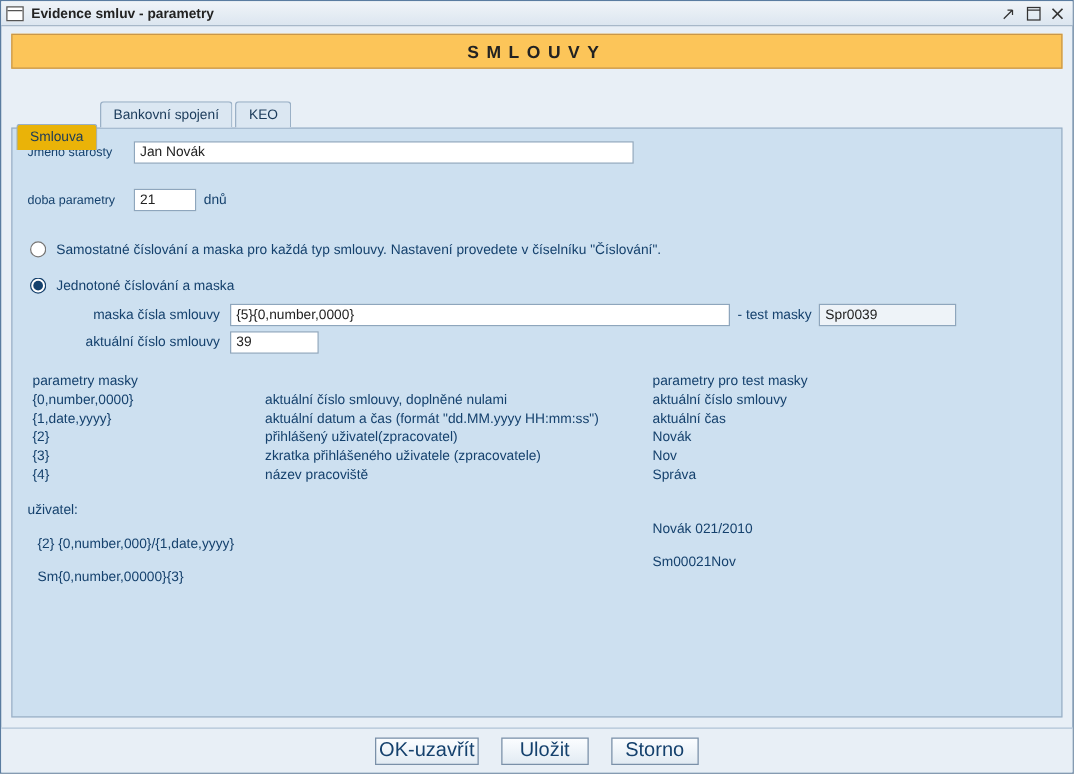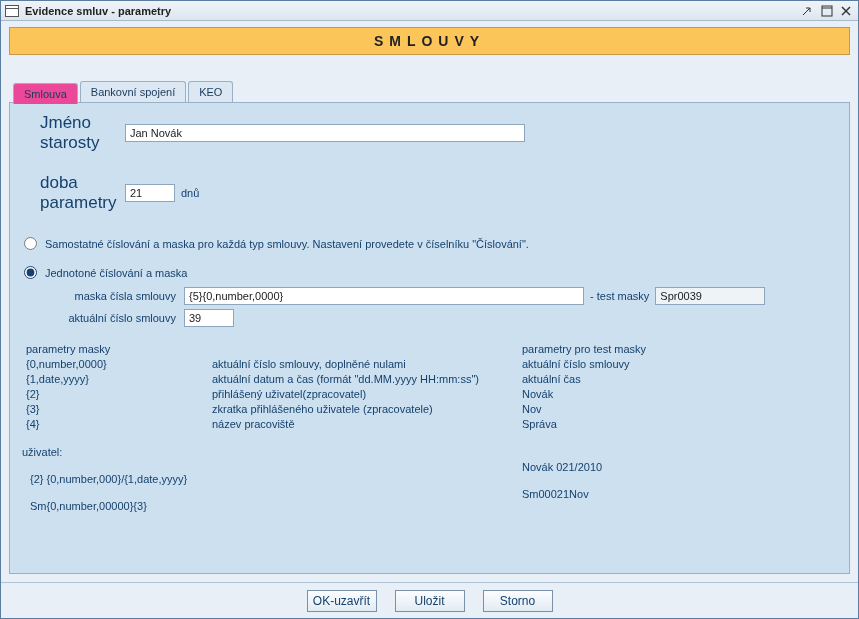--- a/index.html
+++ b/index.html
@@ -10,24 +10,24 @@
   .titlebar .ticon::before { content:""; position:absolute; left:0; right:0; top:2px; border-top:1px solid #555; }
   .titlebar .title { font-weight:bold; font-size:11px; color:#222; }
   .titlebar .spacer { flex:1; }
   .titlebar .winbtn { width:16px; height:14px; margin-left:3px; display:flex; align-items:center; justify-content:center; cursor:pointer; color:#333; }
   .titlebar svg { width:14px; height:14px; }
   .outer { flex:1; padding:6px 8px 8px 8px; display:flex; flex-direction:column; }
   .banner { height:28px; background:#fcc559; border:1px solid #c9974a; display:flex; align-items:center; justify-content:center; font-size:14px; font-weight:bold; letter-spacing:6px; color:#222; }
   .tabwrap { margin-top:26px; flex:1; display:flex; flex-direction:column; position:relative; }
   .tabs { display:flex; align-items:flex-end; padding-left:4px; position:relative; z-index:2; }
   .tab { padding:4px 10px 4px 10px; border:1px solid #9ab0c6; border-bottom:none; background:#dbe7f2; margin-right:2px; border-radius:3px 3px 0 0; font-size:11px; color:#1a3a5a; cursor:pointer; }
-  .tab.active { background:#ec4899; position:relative; top:2px; }
+  .tab.active { background:#eab308; position:relative; top:18px; }
   .panel { flex:1; background:#cde0f0; border:1px solid #9ab0c6; padding:10px 12px 12px 12px; display:flex; flex-direction:column; overflow:hidden; }
   .row { display:flex; align-items:center; margin-bottom:4px; }
-  .lbl { color:#15416d; font-size:17px;margin-left:18px; }
+  .lbl { color:#15416d; font-size:10px; }
   .lbl-mayor { width:85px; }
   .lbl-dur  { width:85px; }
   .inp { border:1px solid #8ea6bd; background:#fff; height:18px; font-size:11px; padding:1px 4px; font-family:inherit; color:#222; }
   .inp.ro { background:#eef3f8; }
   .unit { margin-left:6px; color:#15416d; }
   .gap16 { height:16px; }
   .gap8  { height:8px; }
   .radio-row { display:flex; align-items:center; margin:4px 0 4px 0; }
   .radio-row input { margin:0 8px 0 2px; accent-color:#15416d; }
   .radio-row .rlabel { color:#15416d; font-size:11px; }
@@ -37,21 +37,21 @@
   .mask-row .suffix { margin:0 6px; color:#15416d; }
   .params { display:grid; grid-template-columns: 190px 310px 1fr; column-gap:0; row-gap:3px; color:#15416d; font-size:11px; margin-top:12px; }
   .params .hdr { color:#15416d; }
   .params .col1 { padding-left:4px; }
   .params .col2 { }
   .params .col3 { }
   .examples { margin-top:16px; color:#15416d; display:grid; grid-template-columns: 500px 1fr; row-gap:3px; }
   .examples .ehdr { grid-column:1 / -1; }
   .examples .ecol1 { padding-left:8px;margin-top:12px; }
   .footer { height:36px; display:flex; align-items:center; justify-content:center; gap:18px; border-top:1px solid #b0c3d6; background:#e8eff6; }
-  .btn { min-width:70px; height:22px; border:1px solid #7a90a8; background:linear-gradient(#fbfdff,#e2ebf3); color:#15416d; font-size:12px; padding:0 2px; cursor:pointer; }
+  .btn { min-width:70px; height:22px; border:1px solid #7a90a8; background:linear-gradient(#fbfdff,#e2ebf3); color:#15416d; font-size:16px; padding:0 2px; cursor:pointer; }
 </style>
 </head>
 <body>
 
 <div class="window">
 
   <div class="titlebar">
     <div class="ticon"></div>
     <div class="title">Evidence smluv - parametry</div>
     <div class="spacer"></div>
@@ -114,21 +114,21 @@
 
         <div class="mask-block">
           <div class="mask-row">
             <div class="mlabel">maska čísla smlouvy</div>
             <input class="inp" style="width: 400px;" value="{5}{0,number,0000}">
             <div class="suffix">- test masky</div>
             <input class="inp ro" style="width: 110px;" readonly="" value="Spr0039">
           </div>
           <div class="mask-row">
             <div class="mlabel">aktuální číslo smlouvy</div>
-            <input class="inp" style="width: 50px;" value="39">
+            <input class="inp" style="width: 71px;" value="39">
           </div>
         </div>
 
         <div class="params">
           <div class="hdr col1">parametry masky</div>
           <div class="hdr col2"></div>
           <div class="hdr col3">parametry pro test masky</div>
 
           <div class="col1">{0,number,0000}</div>
           <div class="col2">aktuální číslo smlouvy, doplněné nulami</div>

